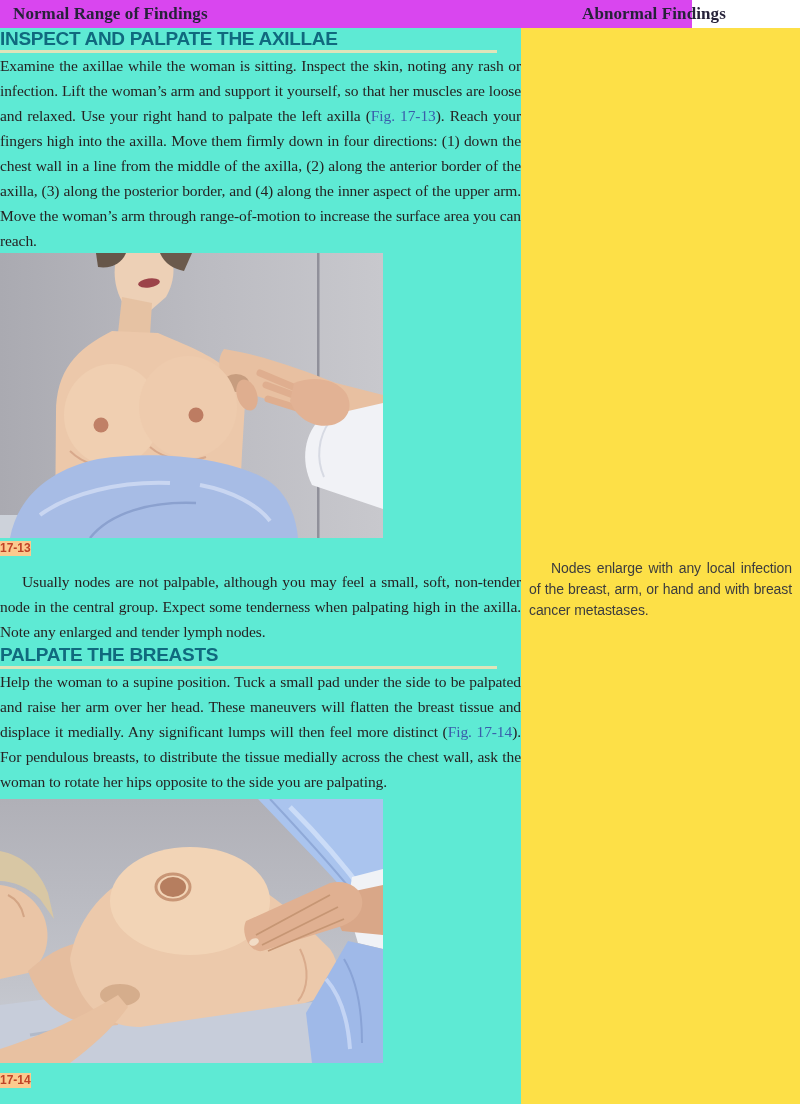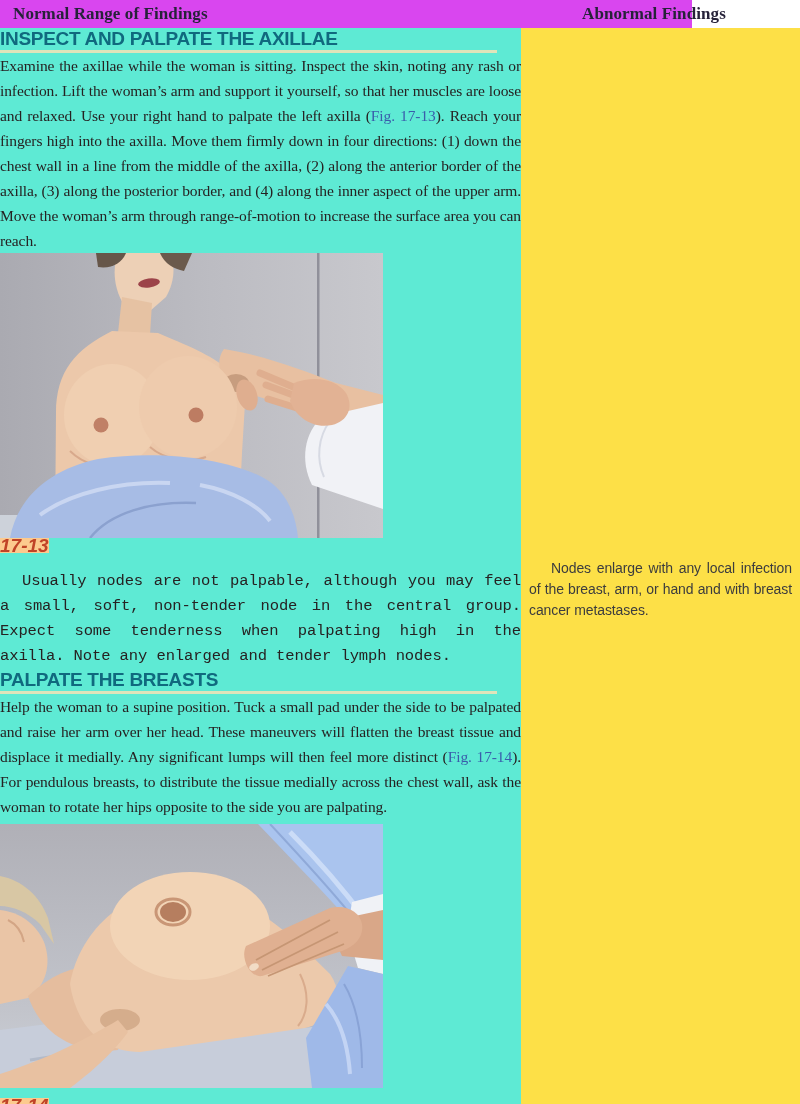--- a/index.html
+++ b/index.html
@@ -40,33 +40,33 @@
     font-weight:bold;font-size:19px;letter-spacing:-0.3px;
     color:#10697e;white-space:nowrap;
   }
   .section-heading.second{}
 
   .body-text{
     margin:7px 15px 0 3px;
     font-size:15.5px;line-height:25px;letter-spacing:-0.1px;
     color:#262222;text-align:justify;
   }
-  .body-text.indent{text-indent:22px;margin-top:13px;font-family:Liberation Mono, monospace;}
+  .body-text.indent{text-indent:22px;margin-top:13px;}
   .fig-link{color:#3a5dab;text-decoration:none;cursor:pointer;}
 
   .photo-figure{margin:10px 0 0 2px;}
   .photo-figure.second{margin-top:5px;}
   .photo{display:block;}
   .fig-label{
     display:inline-block;
     margin:6px 0 0 3px;
     background:#fcca8e;color:#c04327;
     font-family:"Liberation Sans",sans-serif;
-    font-weight:bold;font-size:19px;
-    padding:2px 8px 3px 6px;line-height:15px;font-style:italic;
+    font-weight:bold;font-size:12px;
+    padding:2px 8px 3px 6px;line-height:15px;
   }
   .fig-label.second{margin-top:10px;}
 
   
   .right-col{
     position:absolute;left:521px;top:28px;width:279px;height:1076px;
     background:#fde047;
   }
   .abnormal-note{
     margin:530px 8px 0 8px;

